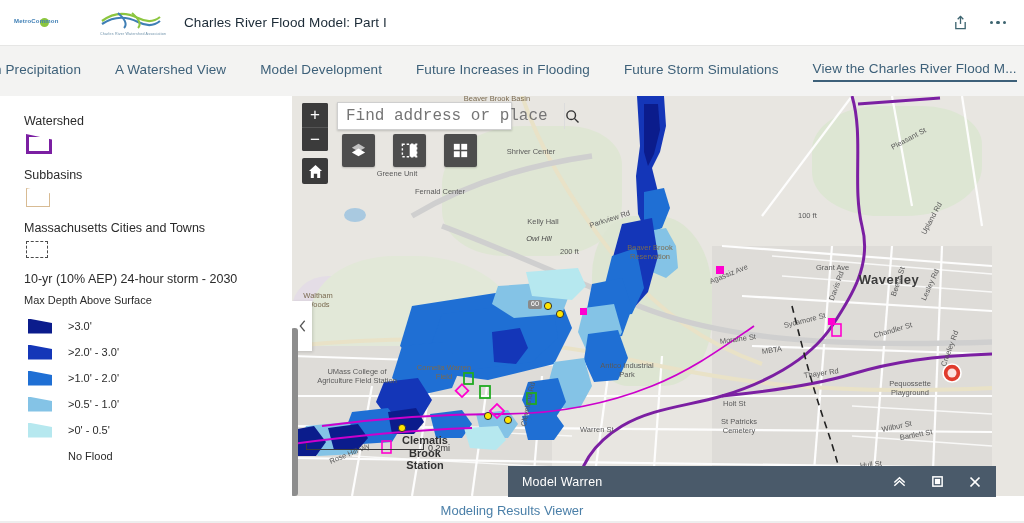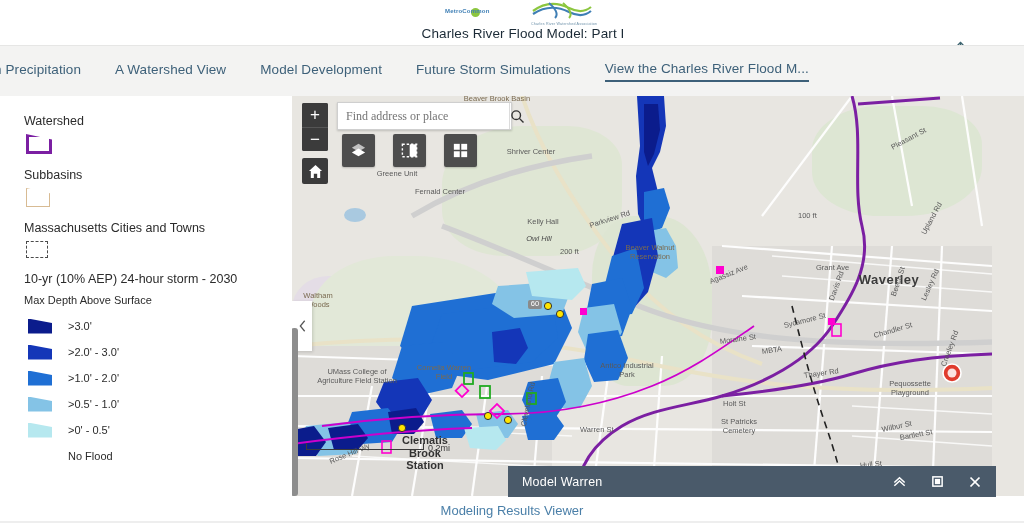--- a/index.html
+++ b/index.html
@@ -8,21 +8,21 @@
     width: 1024px; height: 523px;
     overflow: hidden;
     background: #ffffff;
     font-family: "Liberation Sans", sans-serif;
   }
   #page { position: relative; width: 1024px; height: 523px; background:#fff; }
 
   
   .header {
     position: absolute; left:0; top:0; width:1024px; height:45px;
-    background:#ffffff; display:flex; align-items:center;flex-direction:column;
+    background:#ffffff; display:flex; align-items:center;
   }
   .logos { display:flex; align-items:center; gap:6px; margin-left:14px; }
   .logo-metro { position:relative; width:78px; height:16px; }
   .logo-metro .lm-text {
     position:absolute; left:0; top:3px; font-size:6px; letter-spacing:.2px;
     color:#3f7fb5; font-weight:bold; white-space:nowrap;
   }
   .logo-metro .lm-dot {
     position:absolute; left:26px; top:3px; width:9px; height:9px;
     border-radius:50%; background:#8cc63f;
@@ -127,22 +127,22 @@
     position:absolute; left:10px; top:62px; width:26px; height:26px;
     background:#3b3b3b; border-radius:2px; display:flex;
     align-items:center; justify-content:center; cursor:pointer;
   }
   .search-box {
     position:absolute; left:45px; top:6px; width:175px; height:28px;
     background:#fff; border:1px solid #cfcfcf; display:flex; align-items:center;
     box-shadow:0 1px 2px rgba(0,0,0,.18);
   }
   .search-box input {
-    flex:1; border:0; outline:0; font-size:12px; color:#444;
-    padding:0 8px; font-family:Liberation Serif, serif; background:transparent;
+    flex:1; border:0; outline:0; font-size:16px; color:#444;
+    padding:0 8px; font-family:Liberation Mono, monospace; background:transparent;
   }
   .search-box .sbtn {
     width:34px; height:100%; display:flex; align-items:center; justify-content:center;
     border-left:1px solid #dcdcdc; cursor:pointer;
   }
   .tool-row { position:absolute; left:50px; top:38px; display:flex; gap:18px; }
   .tool-btn {
     width:33px; height:33px; background:#4d4d4d; border-radius:2px;
     display:flex; align-items:center; justify-content:center; cursor:pointer;
     box-shadow:0 1px 2px rgba(0,0,0,.2);
@@ -218,20 +218,21 @@
           <i></i>
           <i></i>
         </span>
     </div>
   </div>
 
   <div class="navbar">
     <div class="nav-item" style="">n Precipitation</div>
     <div class="nav-item">A Watershed View</div>
     <div class="nav-item">Model Development</div>
+    <div class="nav-item">Future Increases in Flooding</div>
     <div class="nav-item">Future Storm Simulations</div>
     <div class="nav-item active">View the Charles River Flood M...</div>
 
   </div>
 
   <div class="content">
 
     <div class="legend">
       <div class="legend-block">
         <div class="legend-title">Watershed</div>
@@ -393,21 +394,21 @@
           <circle cx="660" cy="277" r="4.5" fill="#fff" opacity="0.85"></circle>
         </svg>
       </div>
 
       <div class="map-label park" style="left:150px; top:-1px; width:110px;">Beaver Brook Basin</div>
       <div class="map-label" style="left:82px; top:74px; width:46px;">Greene Unit</div>
       <div class="map-label" style="left:120px; top:92px; width:56px;">Fernald Center</div>
       <div class="map-label" style="left:210px; top:52px; width:58px;">Shriver Center</div>
       <div class="map-label italic" style="left:224px; top:98px; width:46px;margin-top:41px;">Owl Hill</div>
       <div class="map-label" style="left:232px; top:122px; width:38px;">Kelly Hall</div>
-      <div class="map-label park" style="left:332px; top:148px; width:52px;">Beaver Walnut Reservation</div>
+      <div class="map-label park" style="left:332px; top:148px; width:52px;">Beaver Brook Reservation</div>
       <div class="map-label rot" style="left:418px; top:182px; transform:rotate(-22deg);">Agassiz Ave</div>
       <div class="map-label rot" style="left:428px; top:242px; transform:rotate(-8deg);">Moraine St</div>
       <div class="map-label rot" style="left:470px; top:252px; transform:rotate(-8deg);">MBTA</div>
       <div class="map-label big" style="left:552px; top:177px; width:90px;">Waverley</div>
       <div class="map-label" style="left:25px; top:272px; width:80px;">UMass College of Agriculture Field Station</div>
       <div class="map-label park" style="left:124px; top:268px; width:56px;">Cornelia Warren Field</div>
       <div class="map-label" style="left:106px; top:338px; width:54px; font-size:11px; font-weight:bold; color:#333;">Clematis Brook Station</div>
       <div class="map-label" style="left:306px; top:266px; width:58px;">Antico Industrial Park</div>
       <div class="map-label park" style="left:4px; top:196px; width:44px;">Waltham Woods</div>
       <div class="map-label rot" style="left:600px; top:48px; transform:rotate(-28deg);">Pleasant St</div>

